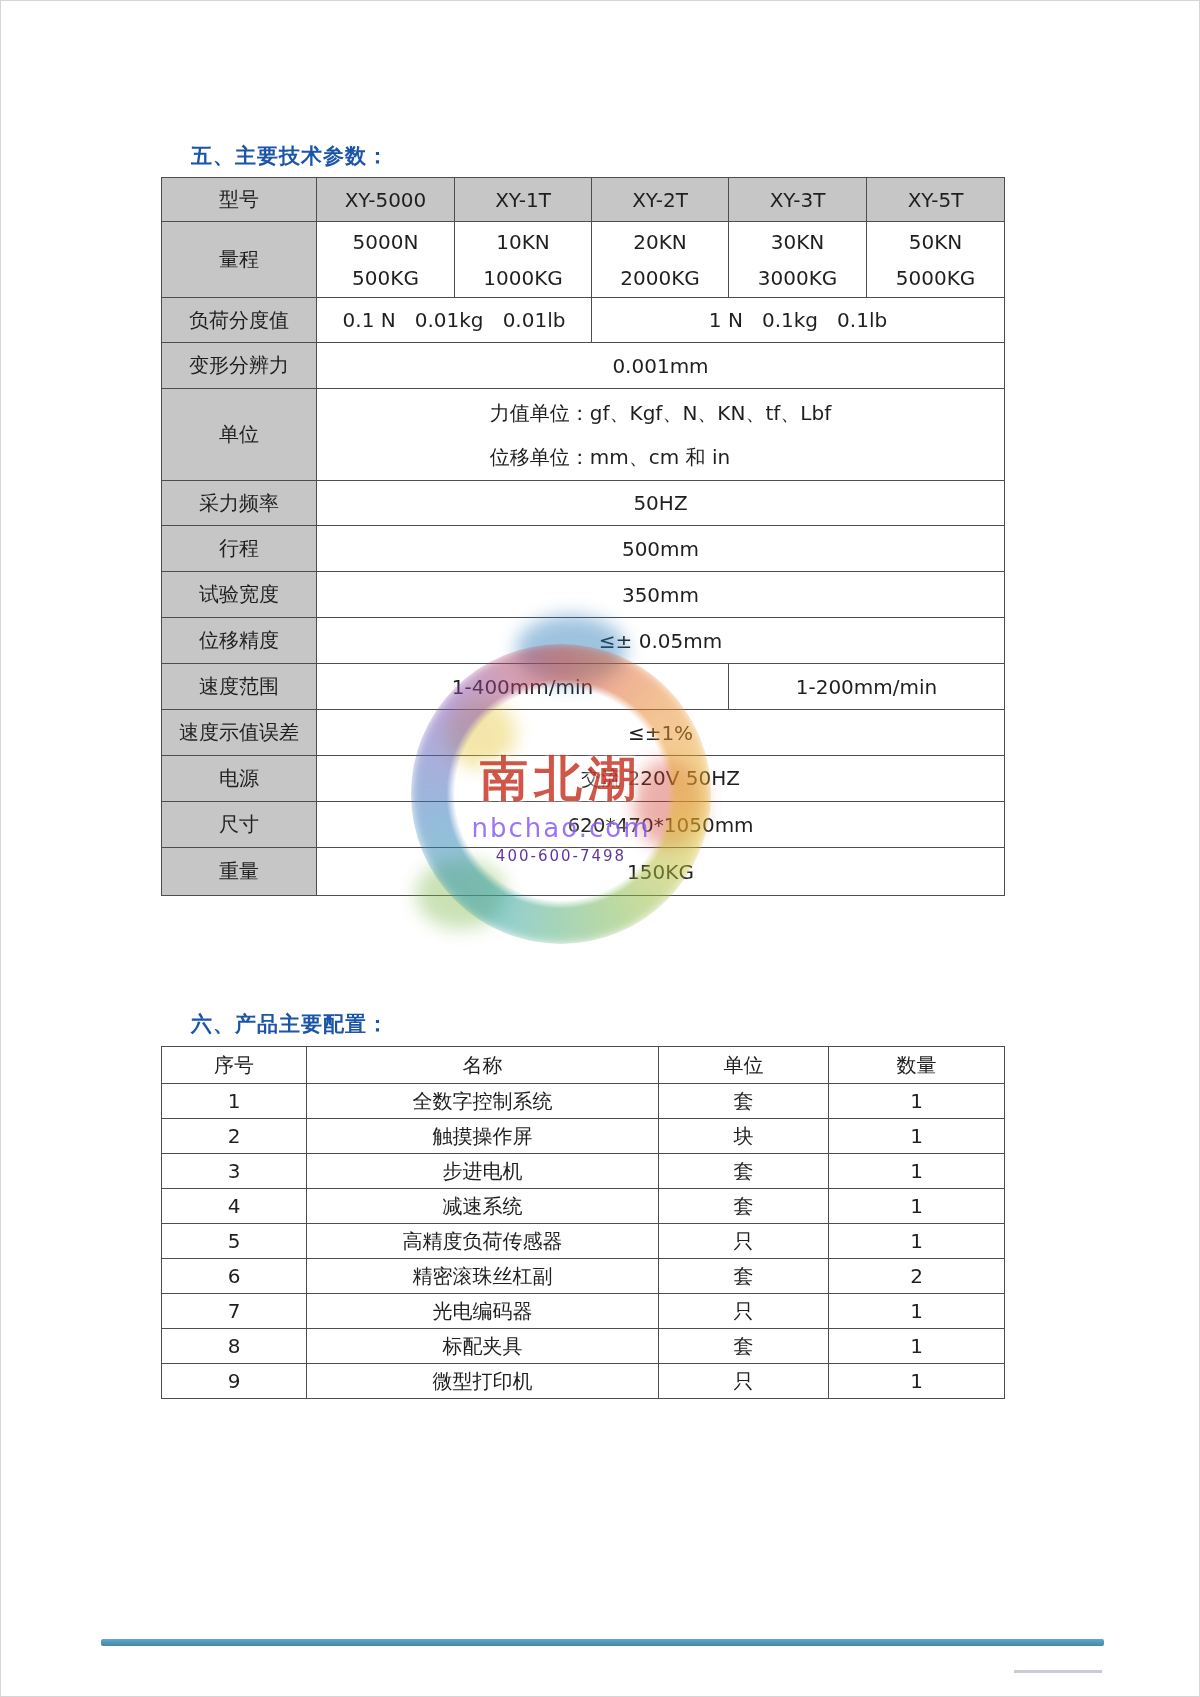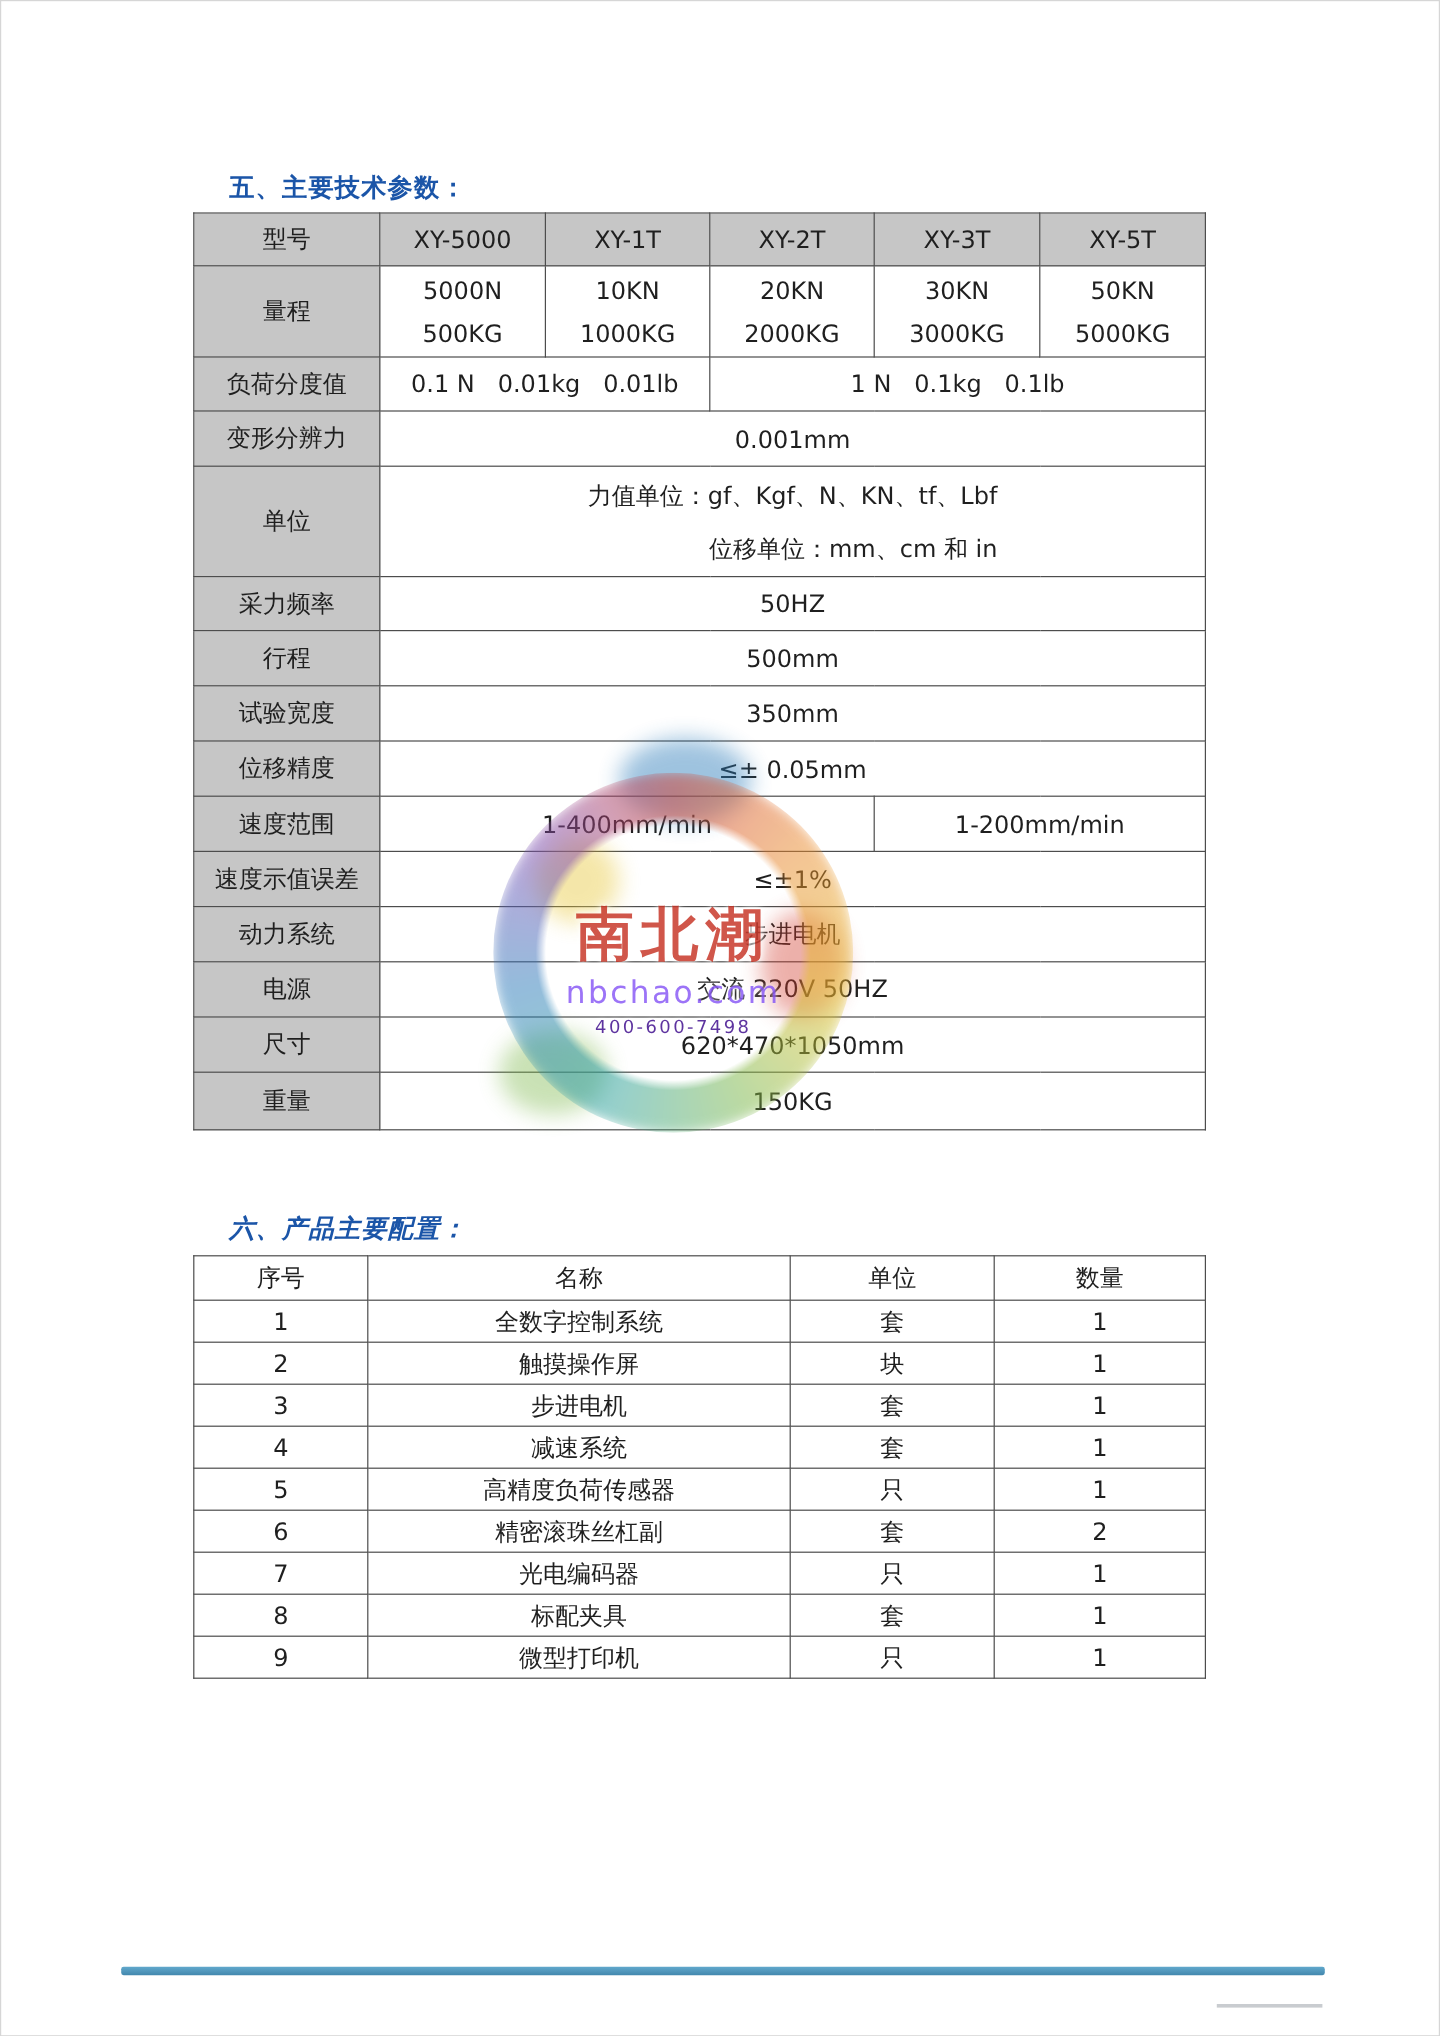--- a/index.html
+++ b/index.html
@@ -12,34 +12,34 @@
     font-family:"DejaVu Sans","Liberation Sans",sans-serif;
     color:#222222;
     overflow:hidden;
   }
   .sec-title {
     position:absolute; left:190px;
     font-size:21px; font-weight:bold; color:#1b55a8;
     letter-spacing:1px;
   }
   .t5 { top:141px; }
-  .t6 { top:1009px;font-style:italic; }
+  .t6 { top:1009px; }
 
   table { border-collapse:collapse; table-layout:fixed; position:absolute; background:transparent; }
   td {
     border:1px solid #4d4d4d;
     text-align:center; vertical-align:middle;
     font-size:20px; padding:0 6px;
     color:#1f1f1f;
   }
   .spec { left:160px; top:176px; width:843px; }
   .spec td.lbl, .spec tr.hdr td { background:#c6c6c6; }
   .spec .pre { white-space:pre; }
   .two-line div { line-height:1.8; }
-  .units-block { display:inline-block; text-align:right; line-height:2.2; }
+  .units-block { display:inline-block; text-align:left; line-height:2.2; }
 
   .cfg { left:160px; top:1045px; width:843px; }
   .cfg td { height:35px; }
   .cfg tr.hdr td { height:37px; background:#ffffff; }
 
   
   .watermark {
     position:absolute; left:385px; top:608px;
     width:350px; height:390px;
     pointer-events:none;
@@ -182,24 +182,20 @@
         <td class="lbl">速度范围</td>
         <td colspan="3">1-400mm/min</td>
         <td colspan="2">1-200mm/min</td>
       </tr>
 
       <tr style="height:46px">
         <td class="lbl">速度示值误差</td>
         <td colspan="5">≤±1%</td>
       </tr>
 
-      <tr style="height:46px">
-        <td class="lbl">动力系统</td>
-        <td colspan="5">步进电机</td>
-      </tr>
 
       <tr style="height:46px">
         <td class="lbl">电源</td>
         <td colspan="5">交流 220V 50HZ</td>
       </tr>
 
       <tr style="height:46px">
         <td class="lbl">尺寸</td>
         <td colspan="5">620*470*1050mm</td>
       </tr>

